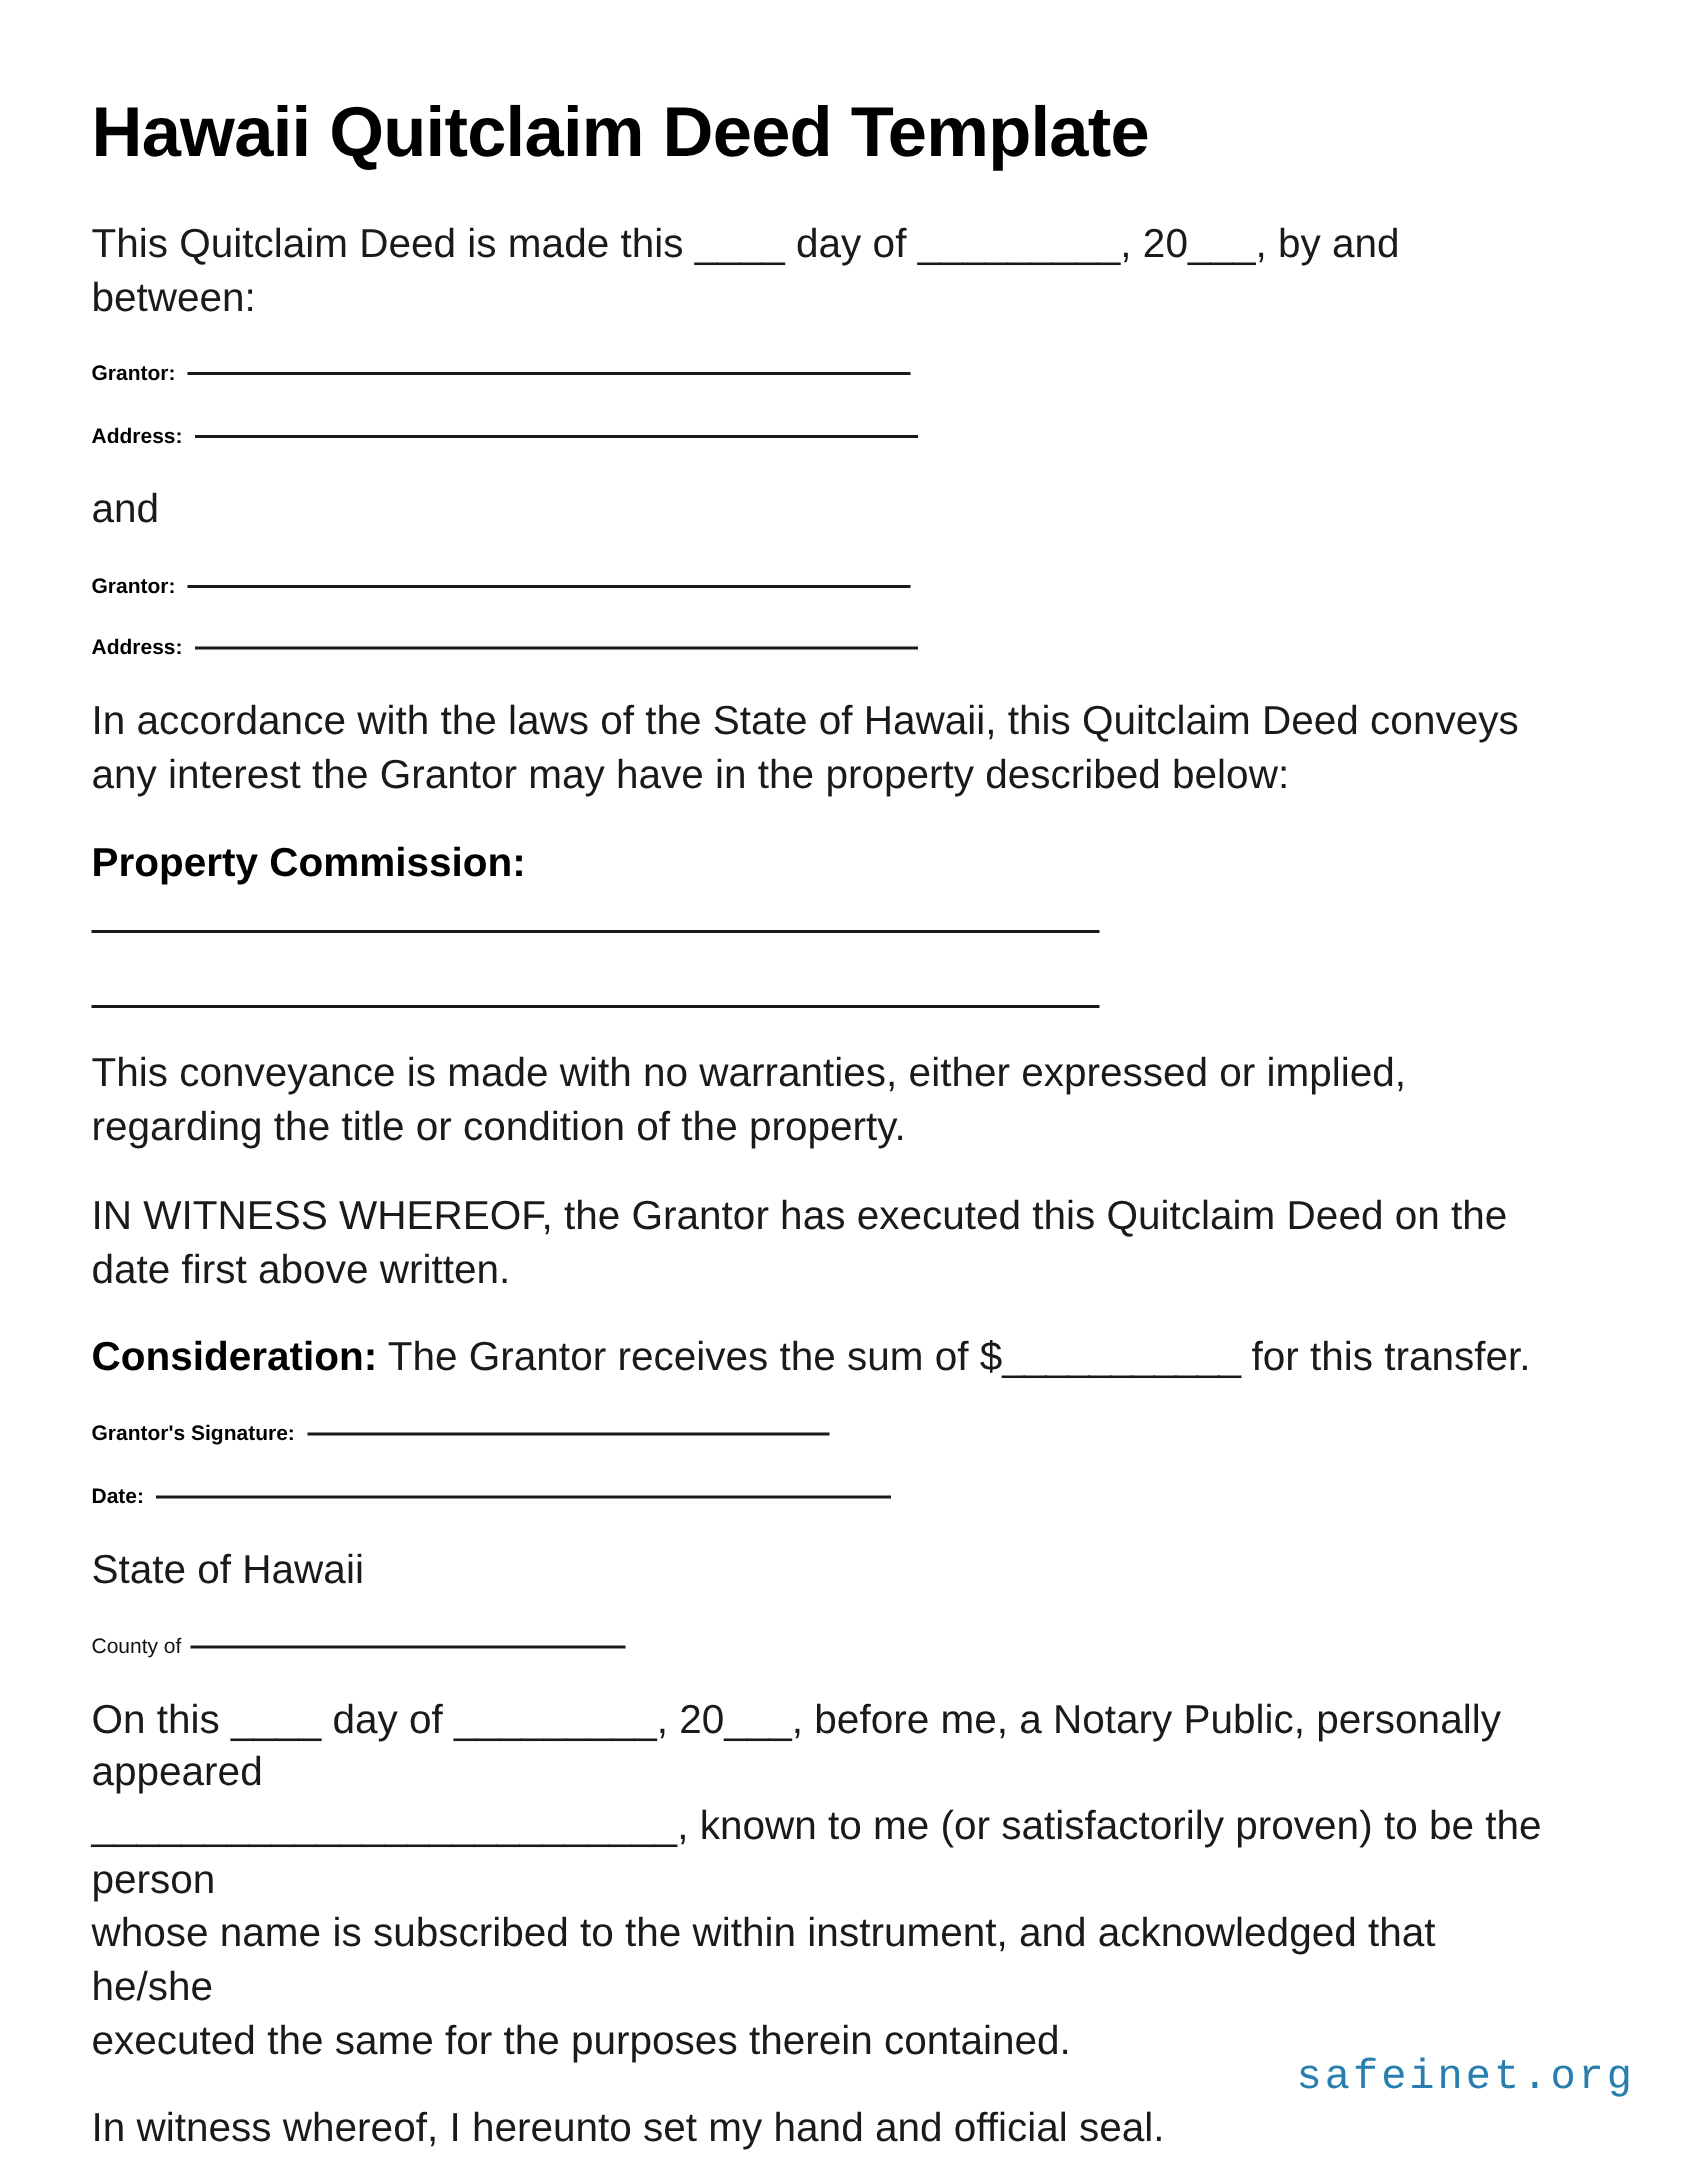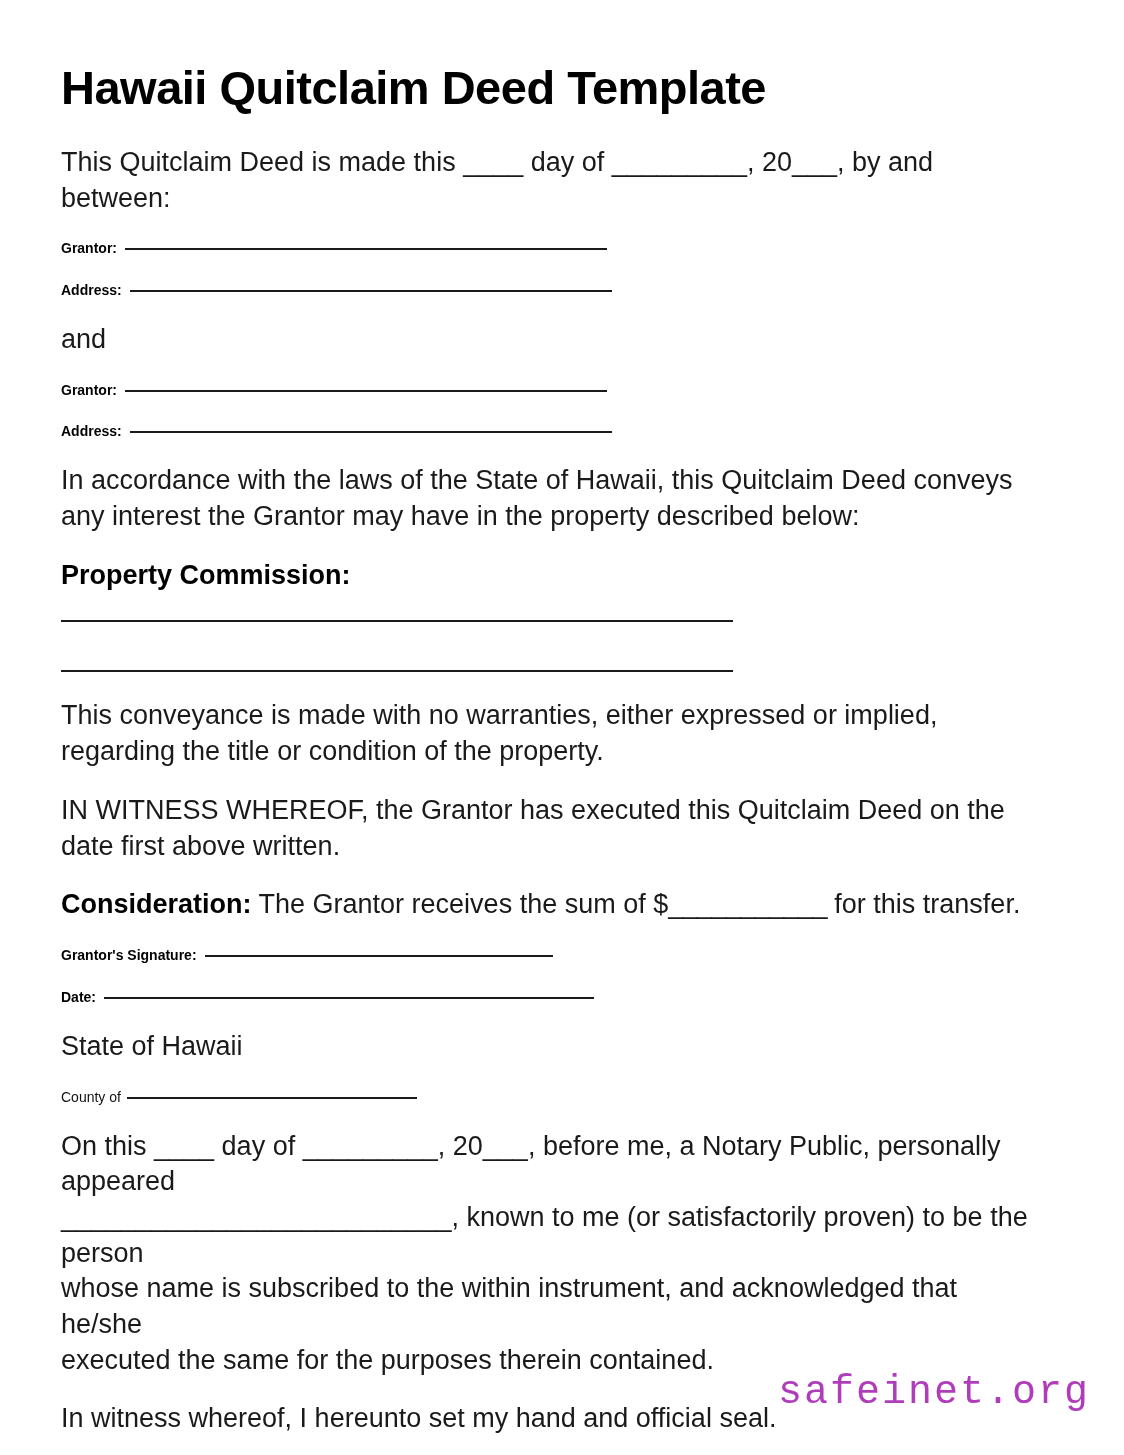--- a/index.html
+++ b/index.html
@@ -95,23 +95,23 @@
   }
   .blank-u {
     letter-spacing: -0.6px;
   }
 
   .watermark {
     position: absolute;
     right: 34px;
     top: 1370px;
     font-family: "Liberation Mono", "DejaVu Sans Mono", monospace;
-    font-size: 40px;
+    font-size: 28px;
     letter-spacing: 2px;
-    color: #a21caf;
+    color: #0369a1;
     opacity: 0.85;
     white-space: nowrap;
   }
 </style>
 </head>
 <body>
 
 <div class="page">
   <div class="content">
 

